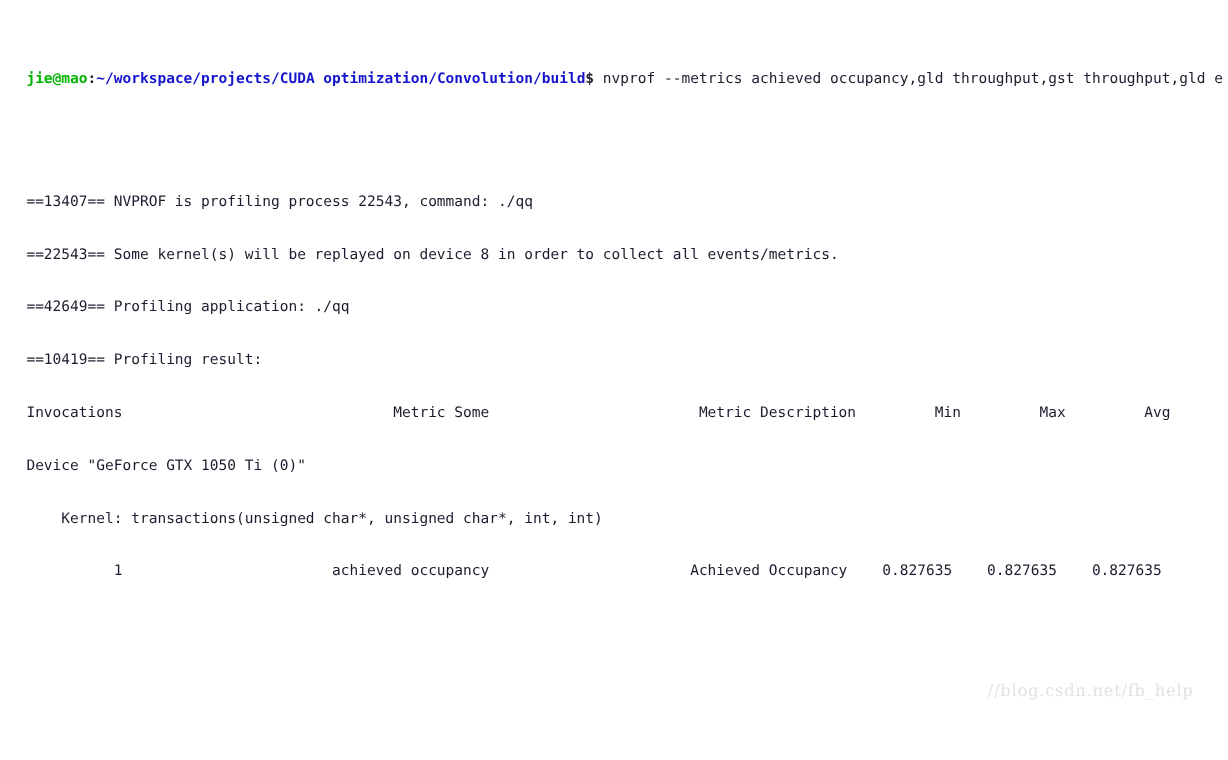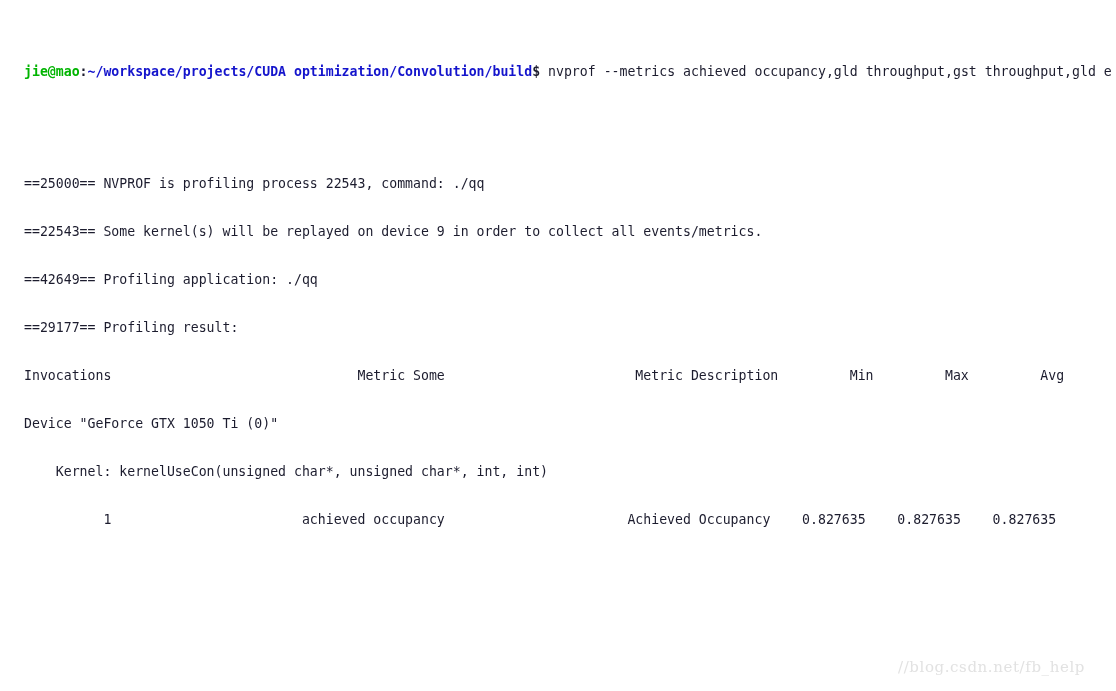--- a/index.html
+++ b/index.html
@@ -41,21 +41,21 @@
   .c-punct { color: #1c1c2e; font-weight: bold; }
   .c-path  { color: #1414cc; font-weight: bold; }
   .c-dollar{ color: #1c1c2e; font-weight: bold; }
   .c-cmd   { color: #1c1c2e; font-weight: normal; }
   .c-out   { color: #1c1c2e; font-weight: normal; }
 
   
   #watermark {
     position: absolute;
     left: 874px;
-    top: 657px;
+    top: 618px;
     font-family: "DejaVu Serif", "Liberation Serif", serif;
     font-size: 15px;
     line-height: 20px;
     color: #e2e2e2;
     white-space: pre;
     letter-spacing: 0.6px;
   }
 
   
   #scrollbar-track {
@@ -82,27 +82,27 @@
 <div id="screen">
 
   <div id="terminal">
 
     
     <div class="line"><span class="seg c-user">jie@mao</span><span class="seg c-punct">:</span><span class="seg c-path">~/workspace/projects/CUDA optimization/Convolution/build</span><span class="seg c-dollar">$</span><span class="seg c-cmd"> nvprof --metrics achieved occupancy,gld throughput,gst throughput,gld e</span></div>
 
     
 
     
-    <div class="line"><span class="seg c-out">==25000== NVPROF is profiling process 22543, command: ./qq</span></div>
-    <div class="line"><span class="seg c-out">==22543== Some kernel(s) will be replayed on device 9 in order to collect all events/metrics.</span></div>
+    <div class="line"><span class="seg c-out">==13407== NVPROF is profiling process 22543, command: ./qq</span></div>
+    <div class="line"><span class="seg c-out">==22543== Some kernel(s) will be replayed on device 8 in order to collect all events/metrics.</span></div>
     <div class="line"><span class="seg c-out">==42649== Profiling application: ./qq</span></div>
-    <div class="line"><span class="seg c-out">==29177== Profiling result:</span></div>
+    <div class="line"><span class="seg c-out">==10419== Profiling result:</span></div>
     <div class="line"><span class="seg c-out">Invocations                               Metric Some                        Metric Description         Min         Max         Avg</span></div>
     <div class="line"><span class="seg c-out">Device "GeForce GTX 1050 Ti (0)"</span></div>
-    <div class="line"><span class="seg c-out">    Kernel: kernelUseCon(unsigned char*, unsigned char*, int, int)</span></div>
+    <div class="line"><span class="seg c-out">    Kernel: transactions(unsigned char*, unsigned char*, int, int)</span></div>
     <div class="line"><span class="seg c-out">          1                        achieved occupancy                       Achieved Occupancy    0.827635    0.827635    0.827635</span></div>
     
     
     
     
     
     
     
     
 

